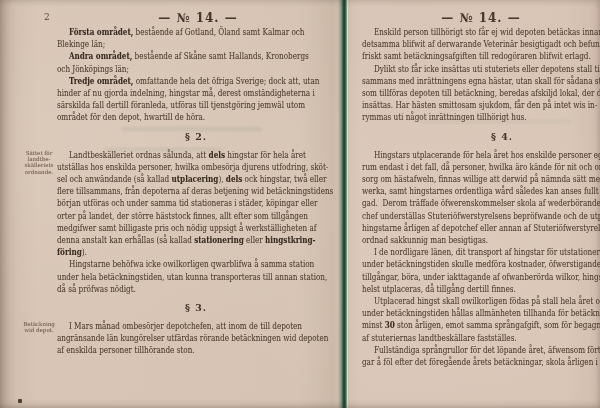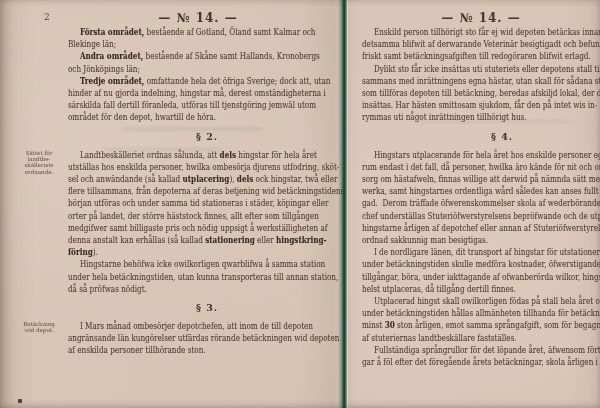--- a/index.html
+++ b/index.html
@@ -28,21 +28,21 @@
   }
   .pagenum{position:absolute;top:12px;font-size:9px;color:#55443a;}
   .pagenum.left{left:44px;}
   .running-head{
     position:absolute;top:11px;font-size:12px;font-weight:bold;
     letter-spacing:1px;text-align:center;color:#45352b;
   }
   .running-head.left{left:60px;width:276px;}
   .running-head.right{left:362px;width:238px;}
   .page-body{position:absolute;top:26px;}
-  .page-body.left{left:68px;width:278px;}
+  .page-body.left{left:57px;width:278px;}
   .page-body.right{left:362px;width:280px;}
   .line{
     white-space:pre;font-size:8.5px;line-height:12.2px;
     transform:scaleX(0.85);transform-origin:0 50%;
     text-shadow:0.2px 0.2px 0 rgba(60,40,25,0.22);
   }
   .line.indent{padding-left:14px;}
   .bf{font-weight:bold;color:#372a1f;}
   .heading{
     text-align:center;font-size:9.5px;font-weight:bold;color:#43332a;

